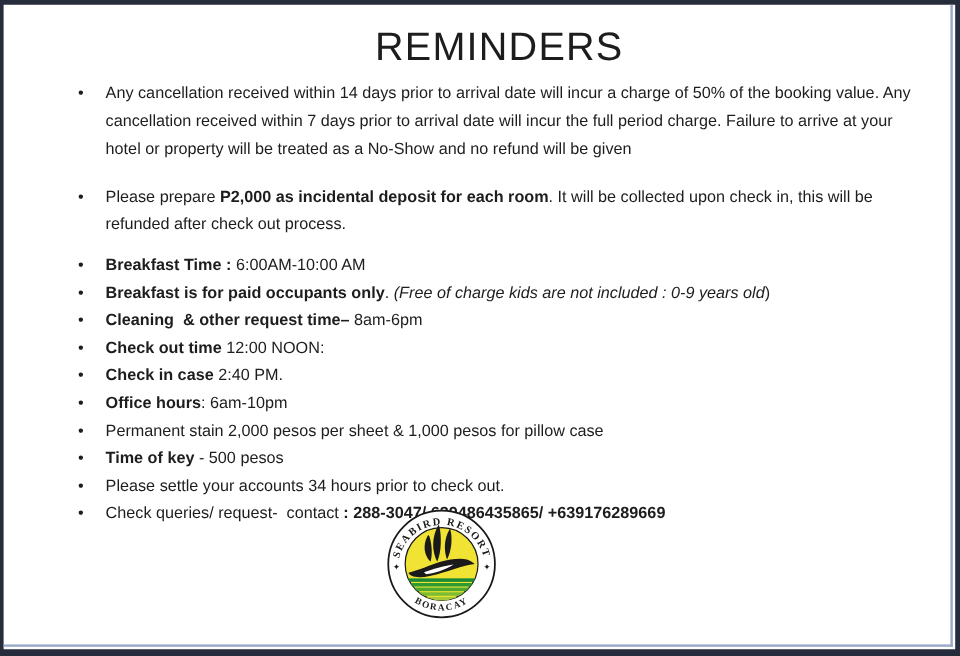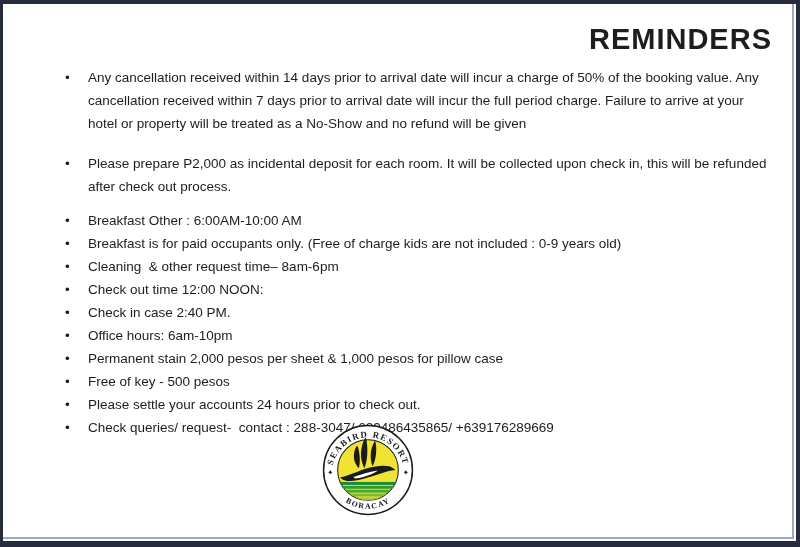--- a/index.html
+++ b/index.html
@@ -22,32 +22,32 @@
   .shadow-line{
     position:absolute;top:0;left:0;right:2px;bottom:2px;
     border-right:2px solid var(--border-light);
     border-bottom:2px solid var(--border-light);
     pointer-events:none;
   }
   .content{
     position:absolute;left:60px;top:22px;width:712px;
   }
   .doc-title{
-    margin:0 0 10px 0;text-align:right;
-    font-size:29px;line-height:34px;font-weight:bold;letter-spacing:1px;
+    margin:0 0 10px 0;text-align:center;
+    font-size:33px;line-height:34px;font-weight:normal;letter-spacing:1px;
   }
   ul.reminders{
     list-style:none;margin:0;padding:0;
     font-size:13.5px;line-height:23px;
   }
   ul.reminders li{display:flex;}
   .marker{flex:0 0 28px;padding-left:5px;box-sizing:border-box;}
   .li-text{flex:1;white-space:pre-wrap;}
-  .b{font-weight:normal;}
-  .i{}
+  .b{font-weight:bold;}
+  .i{font-style:italic;}
   .gap-lg{margin-bottom:17px;}
   .gap-md{margin-bottom:11px;}
   .logo{
     position:absolute;left:322px;top:424px;width:92px;height:92px;
   }
 </style>
 </head>
 <body>
 
 <div class="frame">
@@ -61,21 +61,21 @@
     <li class="gap-lg">
       <span class="marker">•</span>
       <span class="li-text"><span>Any cancellation received within 14 days prior to arrival date will incur a charge of 50% of the booking value. Any cancellation received within 7 days prior to arrival date will incur the full period charge. Failure to arrive at your hotel or property will be treated as a No-Show and no refund will be given</span></span>
     </li>
     <li class="gap-md">
       <span class="marker">•</span>
       <span class="li-text"><span>Please prepare </span><span class="b">P2,000 as incidental deposit for each room</span><span>. It will be collected upon check in, this will be refunded after check out process.</span></span>
     </li>
     <li>
       <span class="marker">•</span>
-      <span class="li-text"><span class="b">Breakfast Other : </span><span>6:00AM-10:00 AM</span></span>
+      <span class="li-text"><span class="b">Breakfast Time : </span><span>6:00AM-10:00 AM</span></span>
     </li>
     <li>
       <span class="marker">•</span>
       <span class="li-text"><span class="b">Breakfast is for paid occupants only</span><span>. </span><span class="i">(Free of charge kids are not included : 0-9 years old</span><span>)</span></span>
     </li>
     <li>
       <span class="marker">•</span>
       <span class="li-text"><span class="b">Cleaning  &amp; other request time–</span><span> 8am-6pm</span></span>
     </li>
     <li>
@@ -89,25 +89,25 @@
     <li>
       <span class="marker">•</span>
       <span class="li-text"><span class="b">Office hours</span><span>: 6am-10pm</span></span>
     </li>
     <li>
       <span class="marker">•</span>
       <span class="li-text"><span>Permanent stain 2,000 pesos per sheet &amp; 1,000 pesos for pillow case</span></span>
     </li>
     <li>
       <span class="marker">•</span>
-      <span class="li-text"><span class="b">Free of key</span><span> - 500 pesos</span></span>
+      <span class="li-text"><span class="b">Time of key</span><span> - 500 pesos</span></span>
     </li>
     <li>
       <span class="marker">•</span>
-      <span class="li-text"><span>Please settle your accounts 24 hours prior to check out.</span></span>
+      <span class="li-text"><span>Please settle your accounts 34 hours prior to check out.</span></span>
     </li>
     <li>
       <span class="marker">•</span>
       <span class="li-text"><span>Check queries/ request-  contact </span><span class="b">: 288-3047/ 639486435865/ +639176289669</span></span>
     </li>
   </ul>
 </div>
 
 <svg class="logo" viewBox="0 0 100 100" xmlns="http://www.w3.org/2000/svg">
   <defs>

